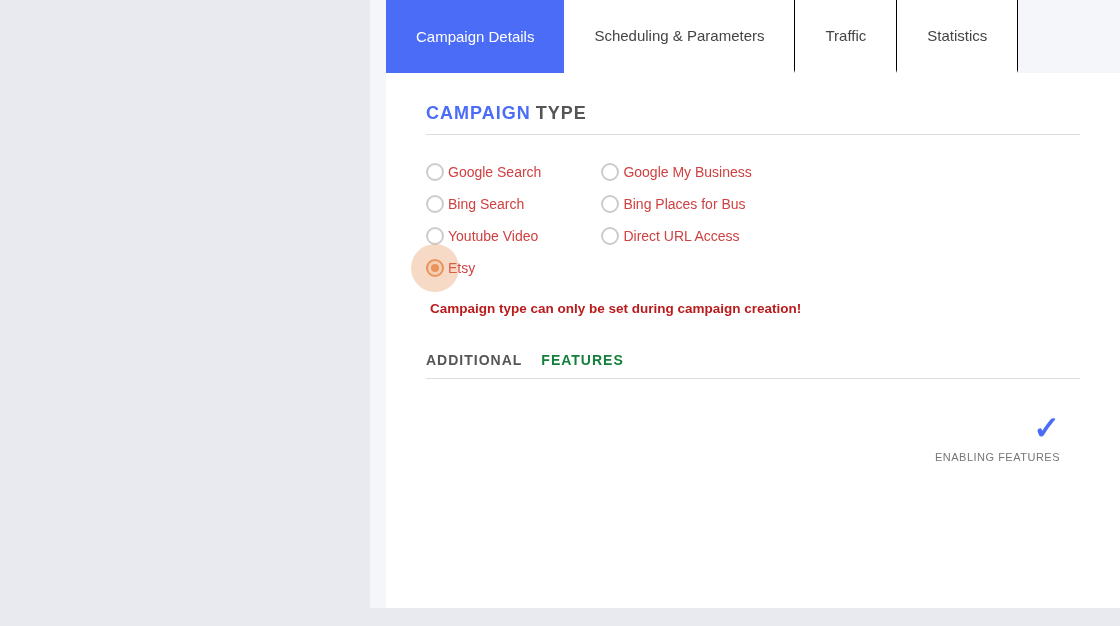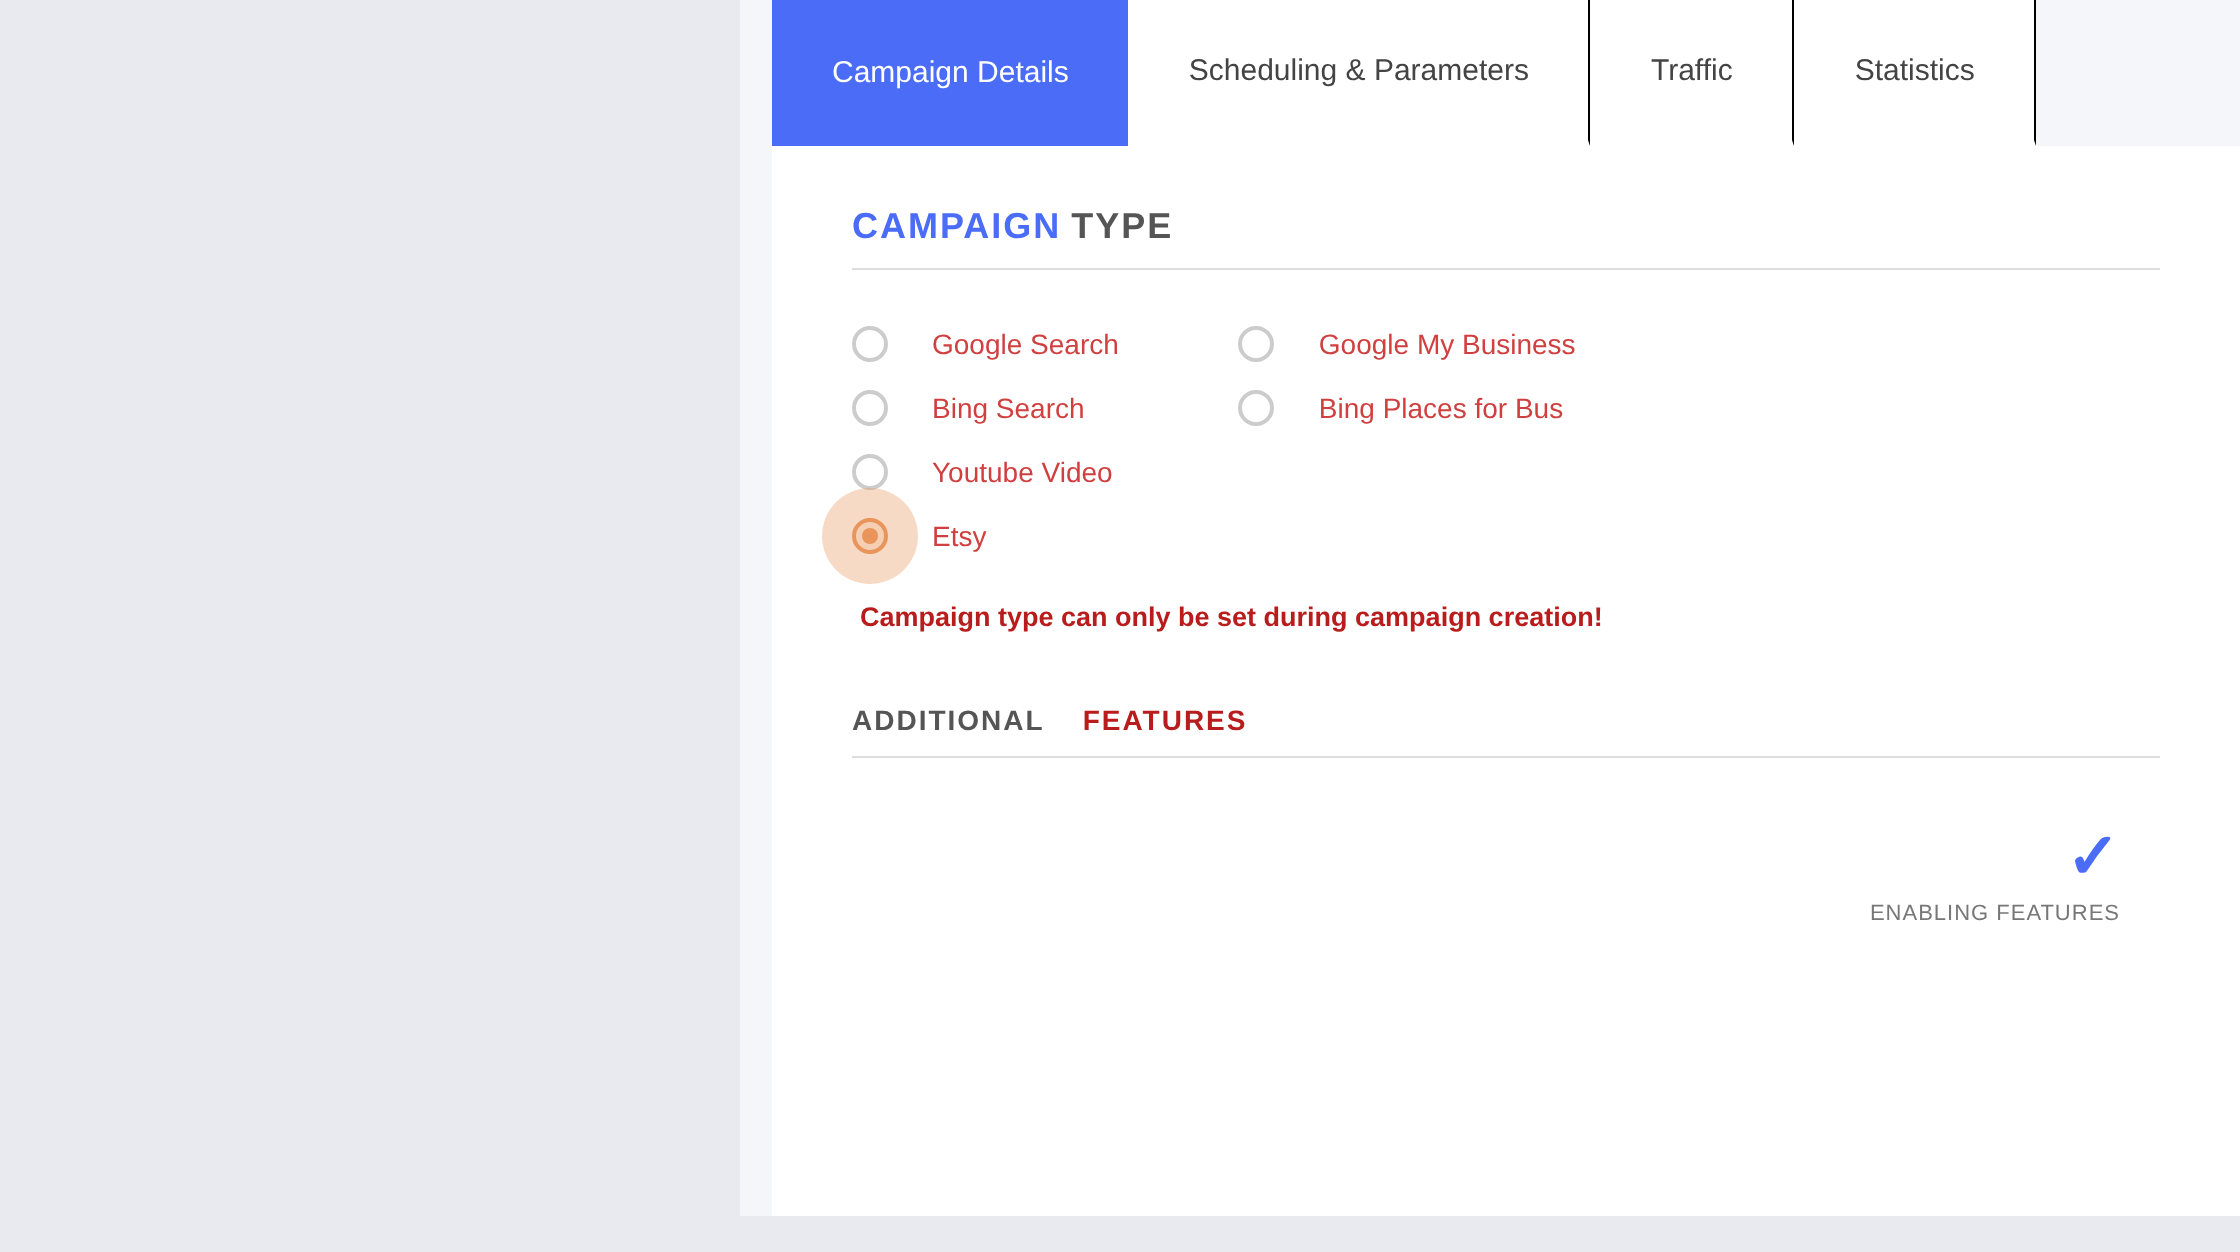--- a/index.html
+++ b/index.html
@@ -109,21 +109,21 @@
 
     .radio-column {
       display: flex;
       flex-direction: column;
       gap: 14px;
     }
 
     .radio-option {
       display: flex;
       align-items: center;
-      gap: 22px;
+      gap: 4px;
       cursor: pointer;
     }
 
     .radio-circle {
       width: 18px;
       height: 18px;
       border-radius: 50%;
       border: 2px solid #ccc;
       background: #fff;
       flex-shrink: 0;
@@ -189,21 +189,21 @@
       display: flex;
       gap: 19px;
       margin-bottom: 10px;
     }
 
     .additional-title .gray {
       color: #555;
     }
 
     .additional-title .blue {
-      color: #b91c1c;
+      color: #15803d;
     }
 
     
     .checkmark-area {
       display: flex;
       justify-content: flex-end;
       padding-right: 20px;
       margin-top: 30px;
     }
 
@@ -284,20 +284,24 @@
         <div class="radio-option">
           <div class="radio-circle"></div>
           <span class="radio-label">Google My Business</span>
         </div>
 
         <div class="radio-option">
           <div class="radio-circle"></div>
           <span class="radio-label">Bing Places for Bus</span>
         </div>
 
+        <div class="radio-option">
+          <div class="radio-circle"></div>
+          <span class="radio-label">Direct URL Access</span>
+        </div>
       </div>
     </div>
 
     <div class="note-text">Campaign type can only be set during campaign creation!</div>
 
     <div class="additional-title">
       <span class="gray">ADDITIONAL</span>
       <span class="blue">FEATURES</span>
     </div>
     <hr class="divider">

